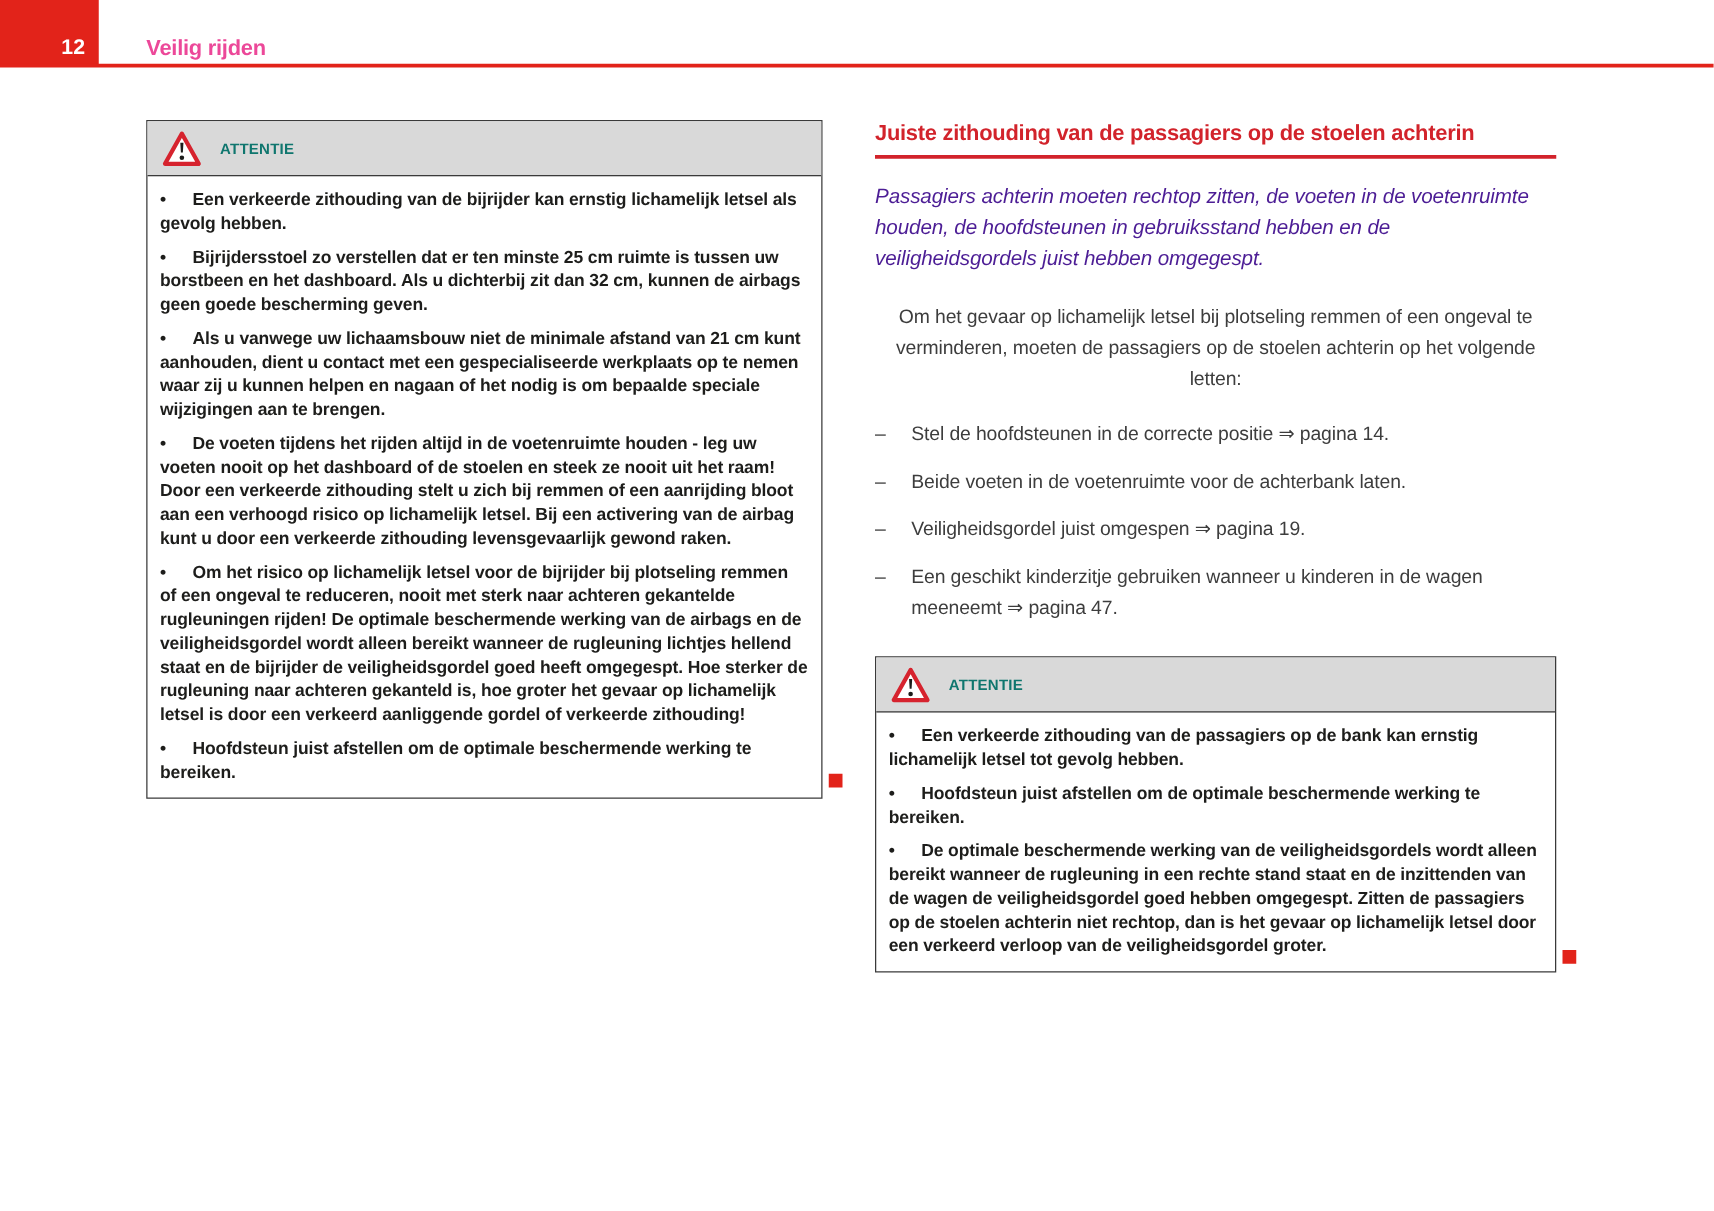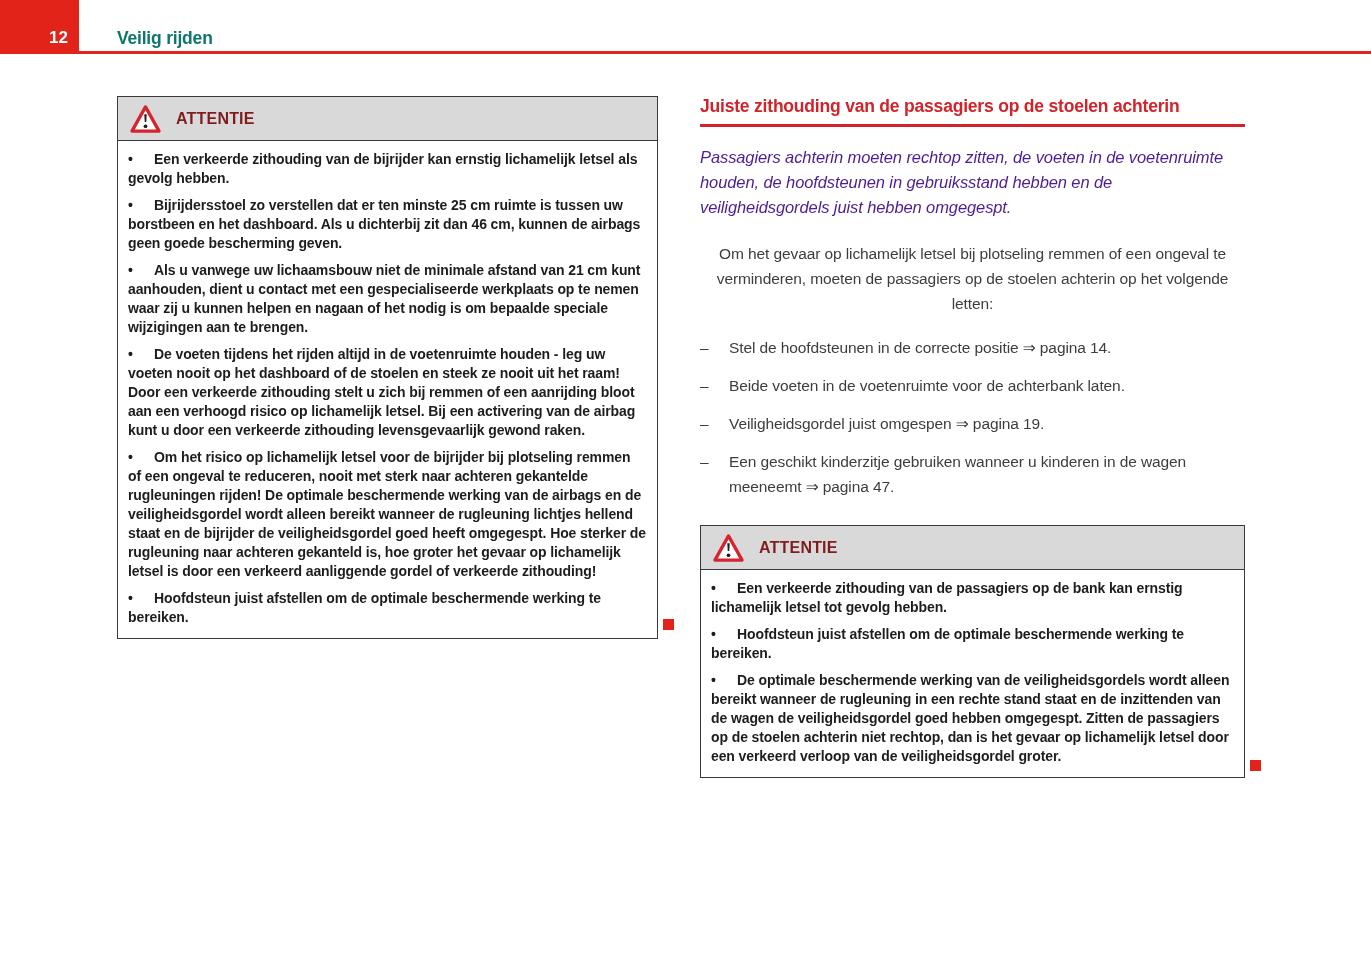--- a/index.html
+++ b/index.html
@@ -17,21 +17,21 @@
     position: absolute; left: 0; top: 0;
     width: 79px; height: 52px;
     background: #e2231a;
     color: #ffffff;
     display: flex; align-items: flex-end; justify-content: flex-end;
     padding: 0 11px 4px 0;
     font-weight: bold; font-size: 17px; text-align: right;
   }
   .chapter-title {
     position: absolute; left: 117px; top: 28px;
-    font-size: 17.5px; font-weight: bold; color: #0f766e;
+    font-size: 17.5px; font-weight: bold; color: #ec4899;
     letter-spacing: -0.2px;
   }
   .red-rule {
     position: absolute; left: 0; top: 51px;
     width: 100%; height: 3px; background: #e2231a;
   }
 
   
   .col { position: absolute; top: 96px; }
   .col-left  { left: 117px; width: 541px; }
@@ -51,21 +51,21 @@
   }
   .warnhead {
     background: #d9d9d9;
     border-bottom: 1px solid #3a3a3a;
     height: 44px;
     display: flex; align-items: center;
     padding-left: 11px; gap: 14px;
   }
   .warnhead svg { width: 33px; height: 30px; flex: 0 0 auto; }
   .warntitle {
-    font-weight: bold; font-size: 16px; color: #7f1d1d;
+    font-weight: bold; font-size: 12px; color: #0f766e;
     letter-spacing: 0.2px;
   }
   .warnbody { padding: 9px 10px 11px 10px; }
   .witem {
     margin: 0 0 8px 0;
     font-size: 14px; font-weight: bold; color: #1d1d1b;
     line-height: 19px; letter-spacing: -0.1px;
   }
   .witem:last-child { margin-bottom: 0; }
   .witem::before { content: "\2022"; display: inline-block; width: 26px; }
@@ -123,21 +123,21 @@
     <div class="warnhead">
       <svg viewBox="0 0 34 31">
         <path d="M17 3 L31 28 H3 Z" fill="#ffffff" stroke="#d6232e" stroke-width="3.4" stroke-linejoin="round"></path>
         <path d="M15.7 10.5 h2.6 l-0.5 8.2 h-1.6 Z" fill="#1d1d1b"></path>
         <circle cx="17" cy="23" r="1.9" fill="#1d1d1b"></circle>
       </svg>
       <span class="warntitle">ATTENTIE</span>
     </div>
     <div class="warnbody">
       <p class="witem">Een verkeerde zithouding van de bijrijder kan ernstig lichamelijk letsel als gevolg hebben.</p>
-      <p class="witem">Bijrijdersstoel zo verstellen dat er ten minste 25 cm ruimte is tussen uw borstbeen en het dashboard. Als u dichterbij zit dan 46 cm, kunnen de airbags geen goede bescherming geven.</p>
+      <p class="witem">Bijrijdersstoel zo verstellen dat er ten minste 25 cm ruimte is tussen uw borstbeen en het dashboard. Als u dichterbij zit dan 32 cm, kunnen de airbags geen goede bescherming geven.</p>
       <p class="witem">Als u vanwege uw lichaamsbouw niet de minimale afstand van 21 cm kunt aanhouden, dient u contact met een gespecialiseerde werkplaats op te nemen waar zij u kunnen helpen en nagaan of het nodig is om bepaalde speciale wijzigingen aan te brengen.</p>
       <p class="witem">De voeten tijdens het rijden altijd in de voetenruimte houden - leg uw voeten nooit op het dashboard of de stoelen en steek ze nooit uit het raam! Door een verkeerde zithouding stelt u zich bij remmen of een aanrijding bloot aan een verhoogd risico op lichamelijk letsel. Bij een activering van de airbag kunt u door een verkeerde zithouding levensgevaarlijk gewond raken.</p>
       <p class="witem">Om het risico op lichamelijk letsel voor de bijrijder bij plotseling remmen of een ongeval te reduceren, nooit met sterk naar achteren gekantelde rugleuningen rijden! De optimale beschermende werking van de airbags en de veiligheidsgordel wordt alleen bereikt wanneer de rugleuning lichtjes hellend staat en de bijrijder de veiligheidsgordel goed heeft omgegespt. Hoe sterker de rugleuning naar achteren gekanteld is, hoe groter het gevaar op lichamelijk letsel is door een verkeerd aanliggende gordel of verkeerde zithouding!</p>
       <p class="witem">Hoofdsteun juist afstellen om de optimale beschermende werking te bereiken.</p>
     </div>
     <div class="endsq endsq-left"></div>
   </div>
 </section>
 
 <section class="col col-right">

